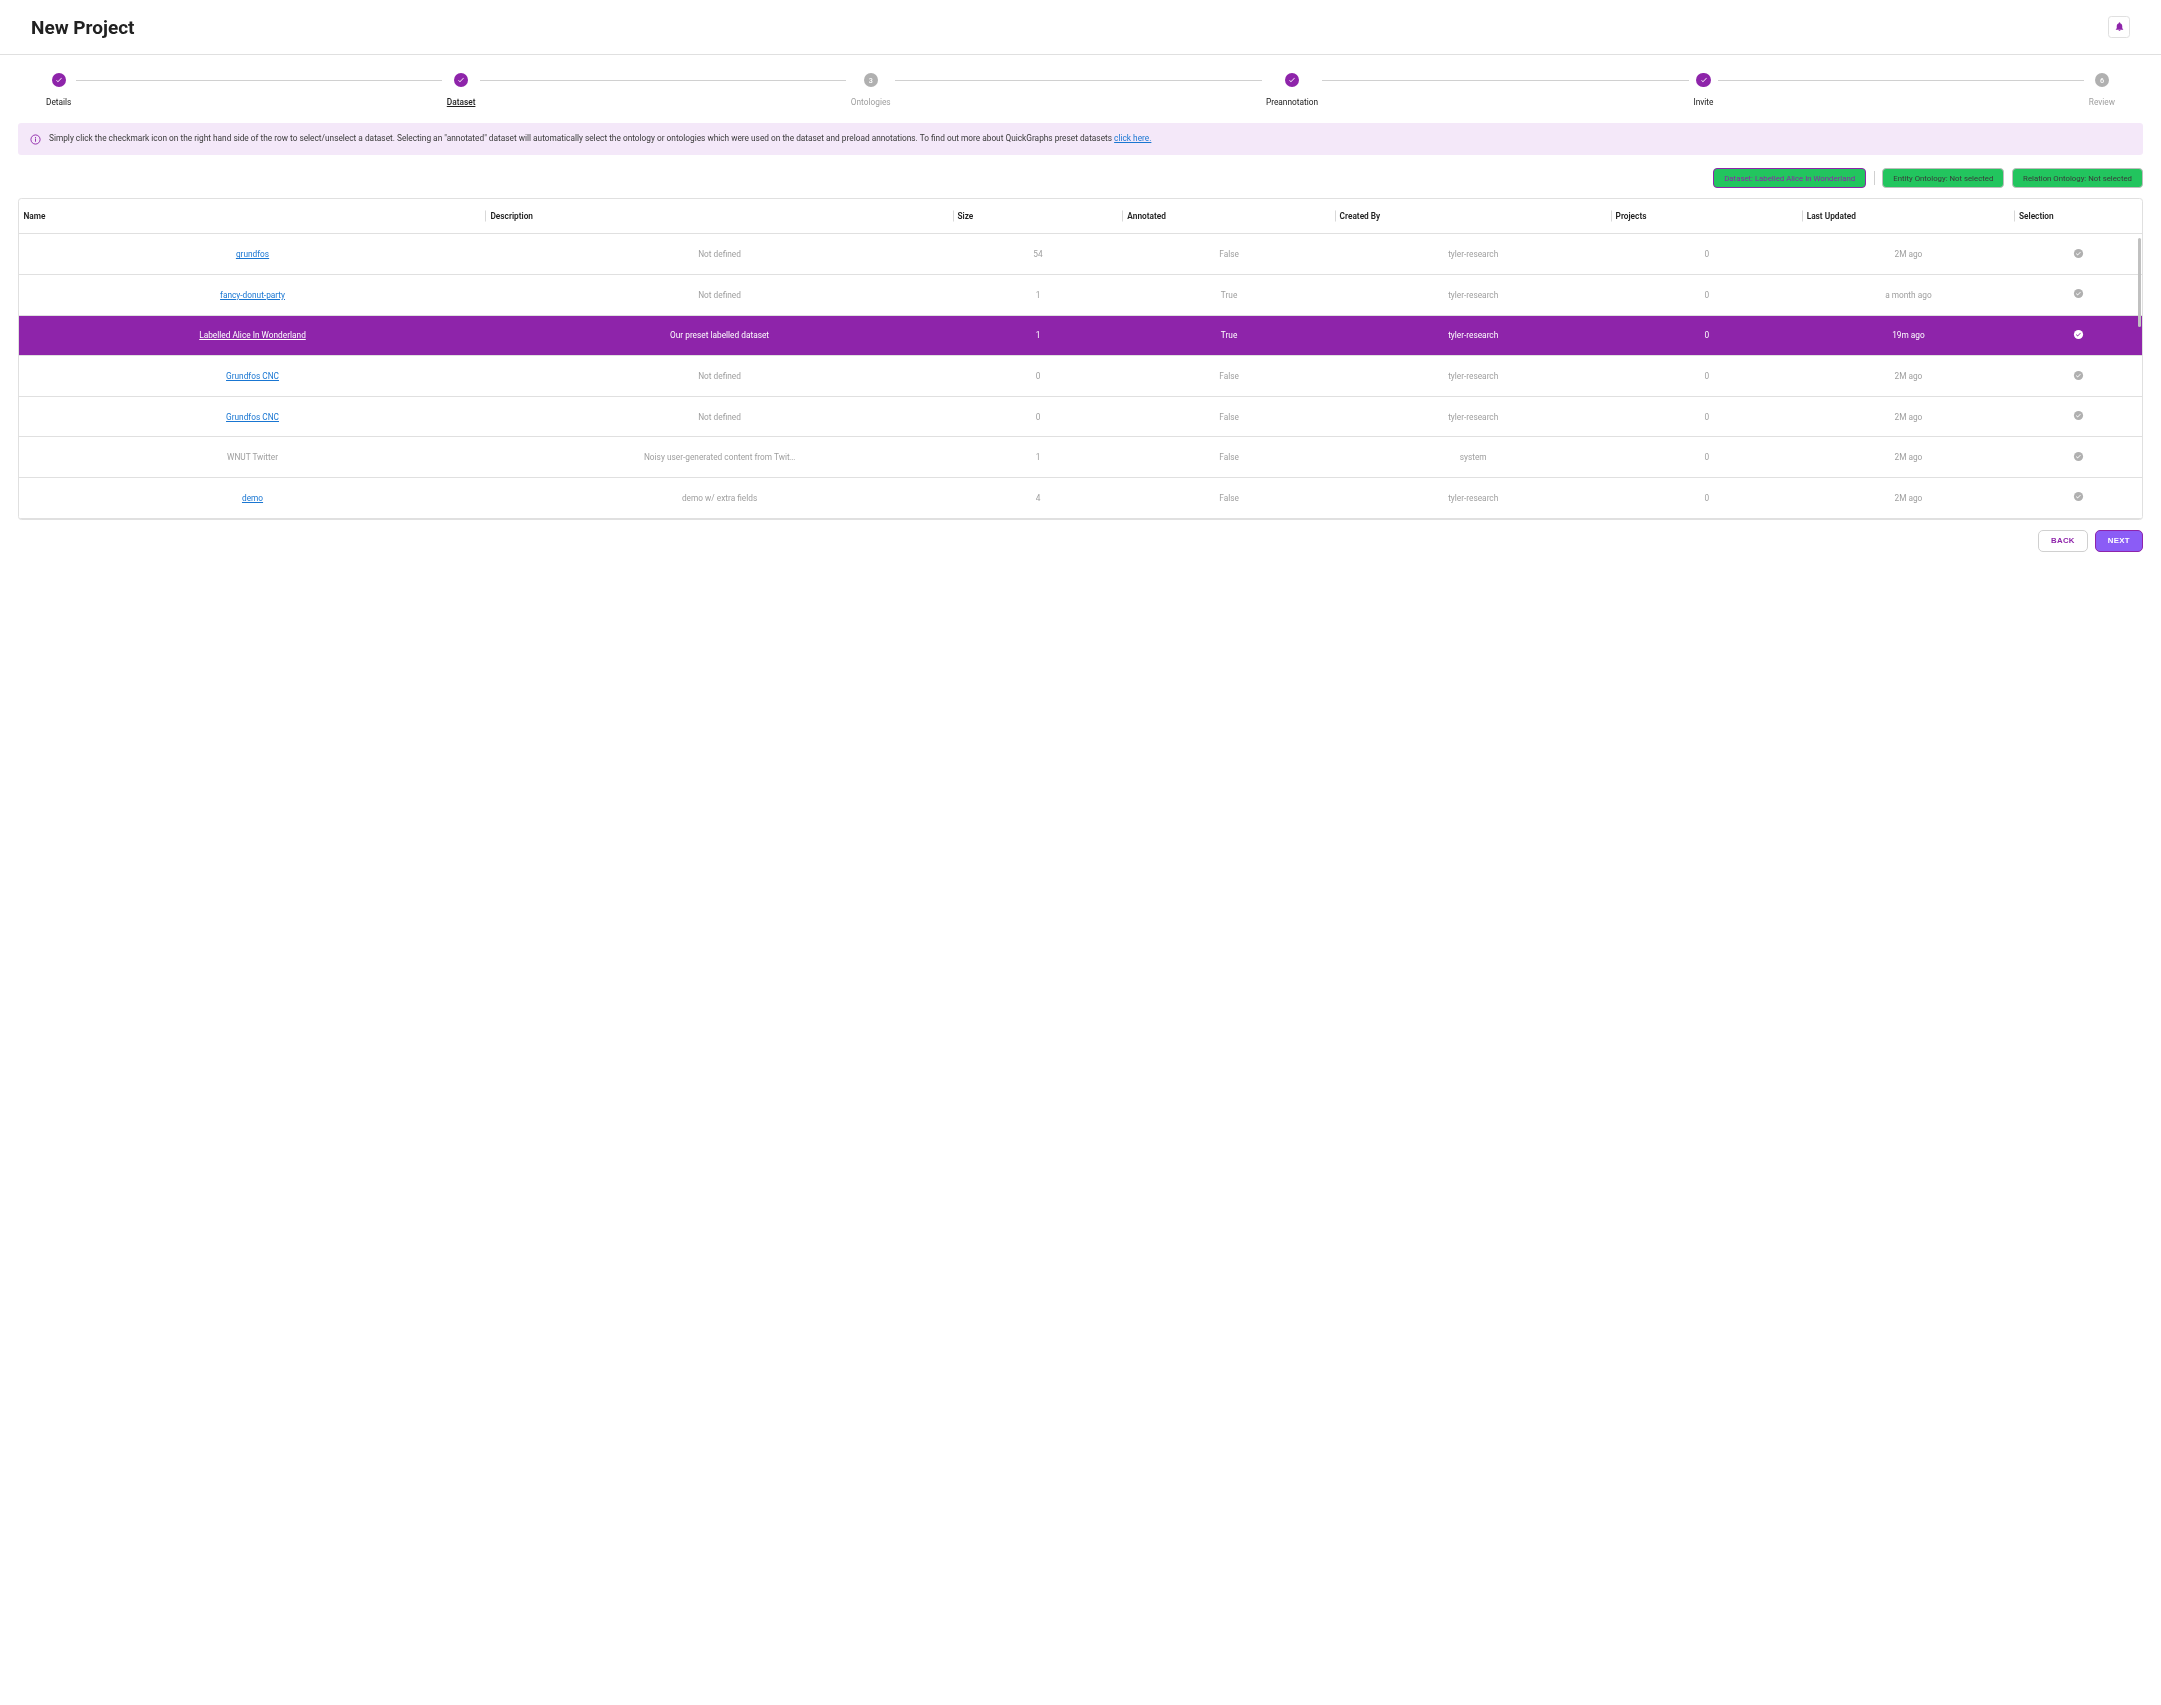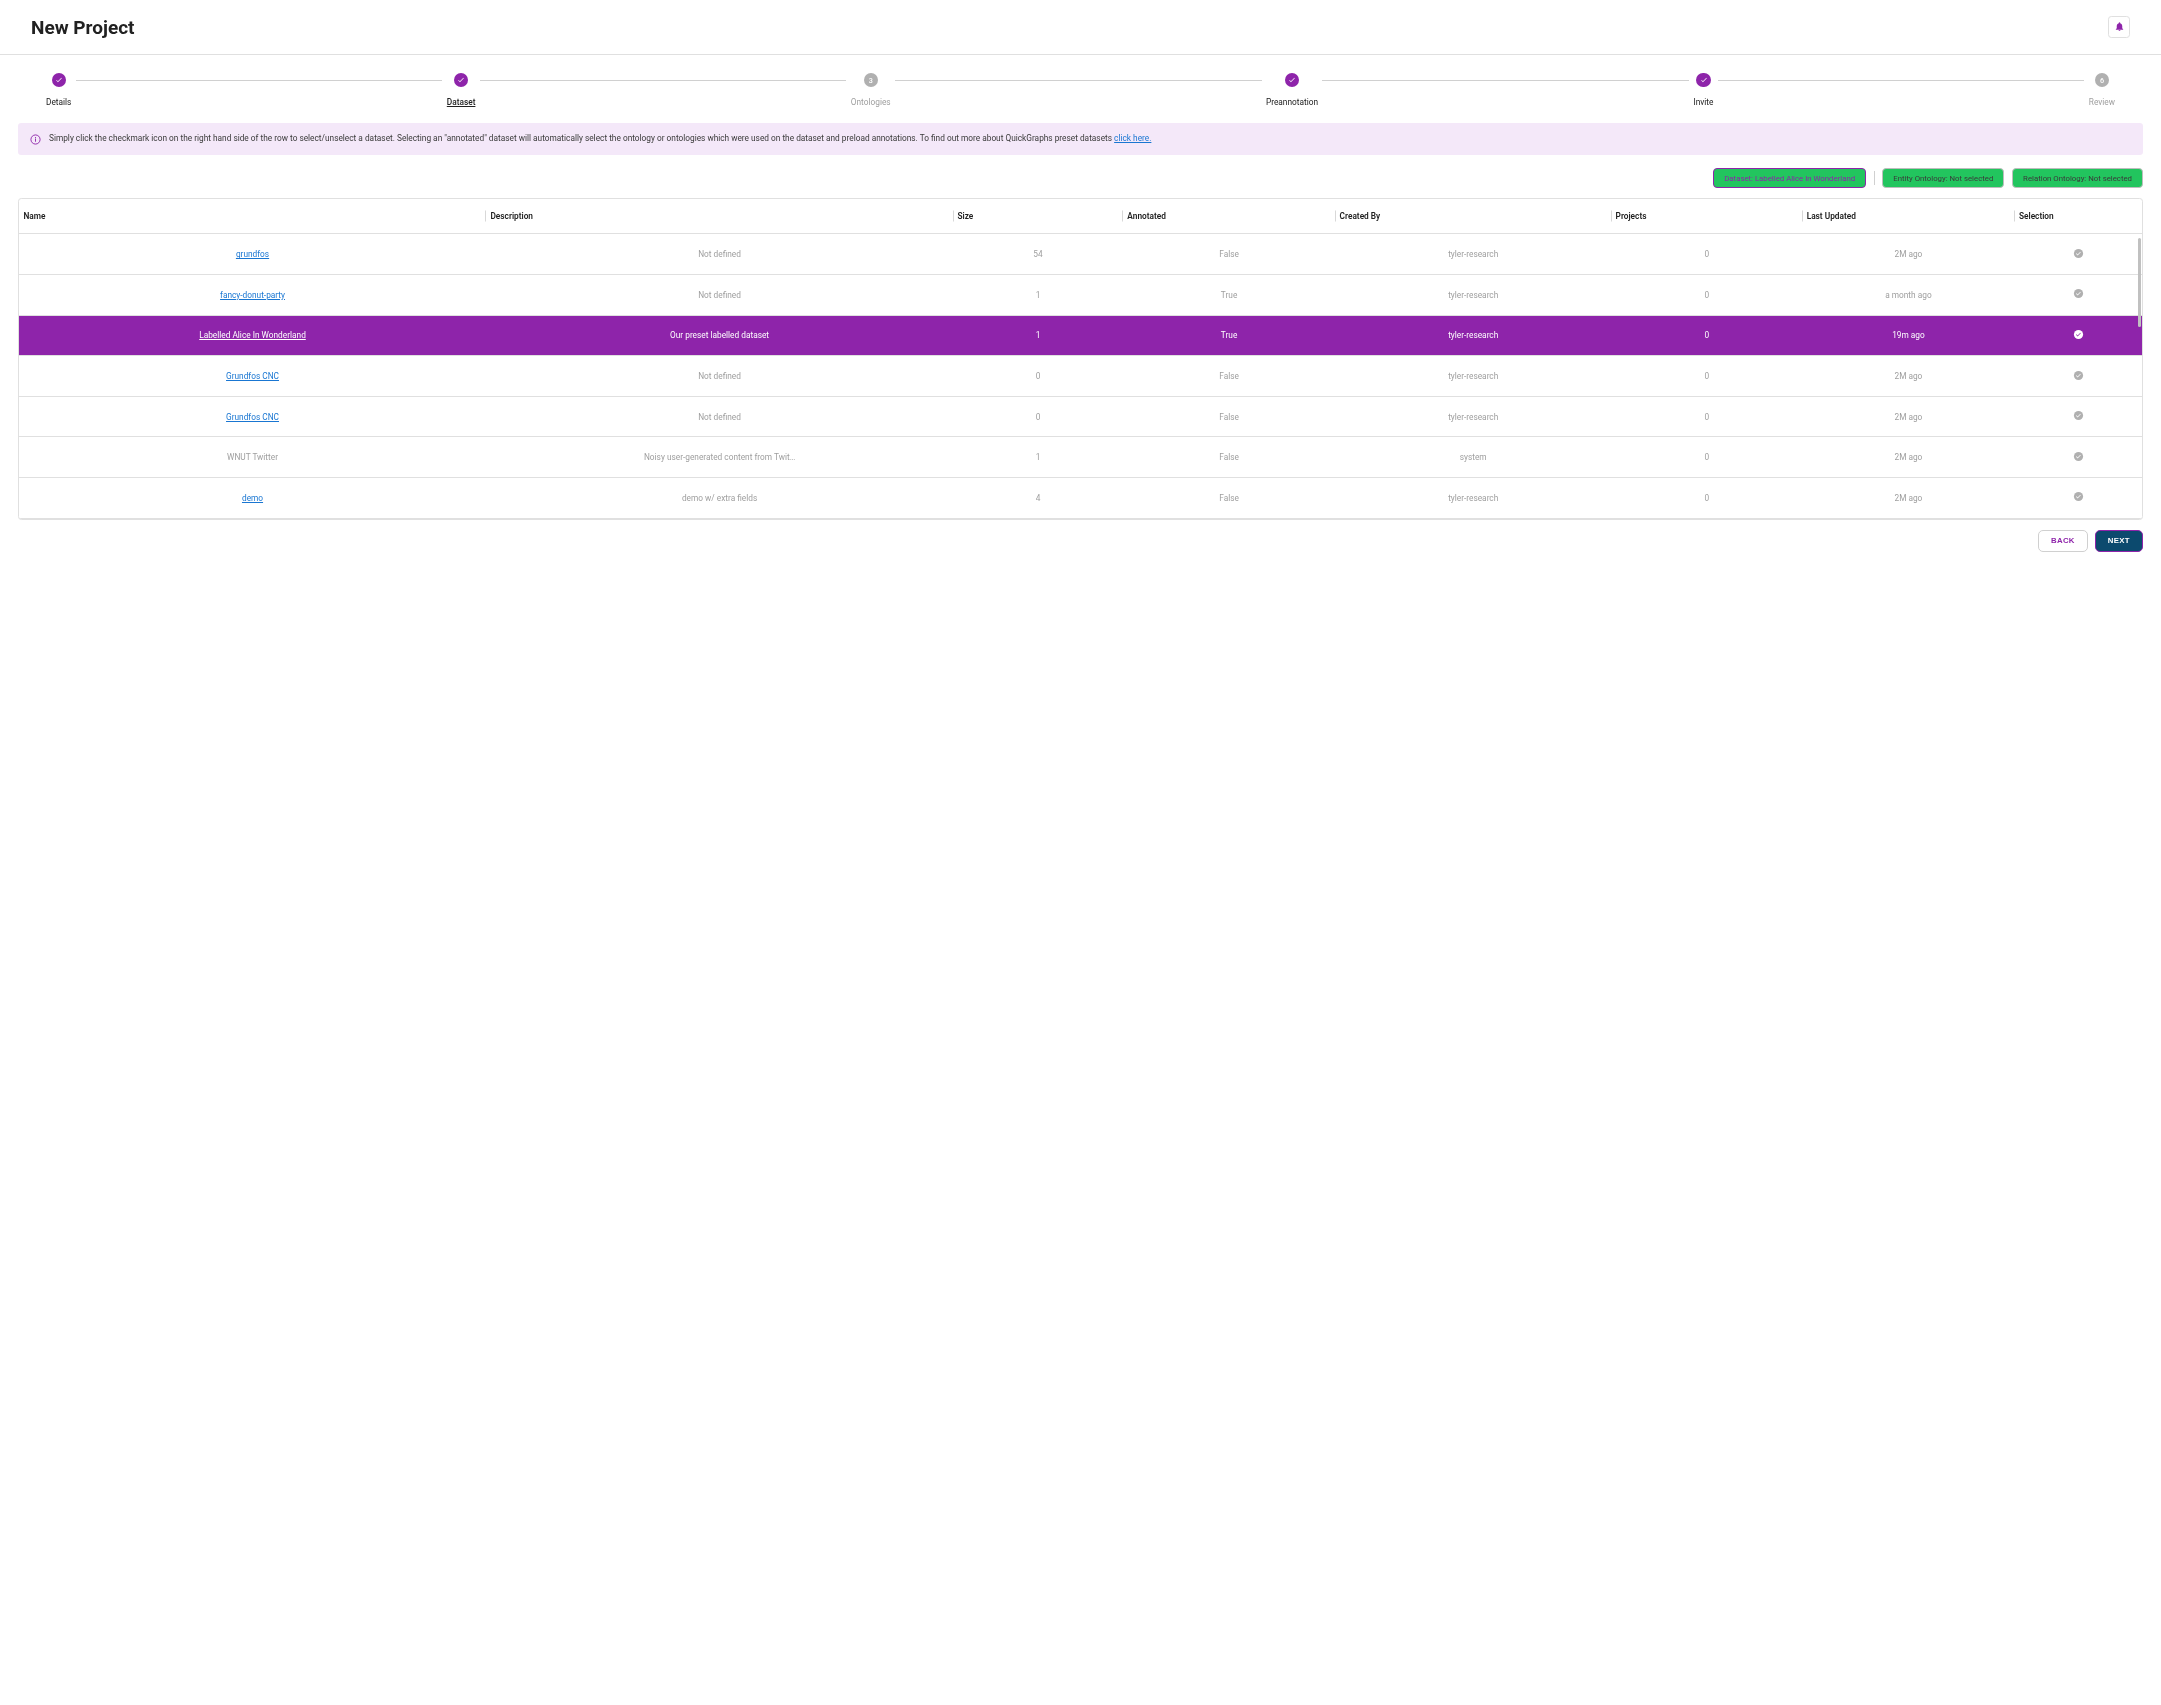--- a/index.html
+++ b/index.html
@@ -205,21 +205,21 @@
   border-radius: 5px;
   cursor: pointer;
   letter-spacing: 0.3px;
 }
 .btn-back {
   background: #fff;
   border: 0.6px solid #d0d0d0;
   color: #8e24aa;
 }
 .btn-next {
-  background: #0c4a6e;
+  background: #8b5cf6;
   border: 0.6px solid #8e24aa;
   color: #fff;
 }
 .scrollbar-visual {
   position: absolute;
   right: 1.1px;
   top: 39px;
   width: 3.3px;
   height: 89px;
   background: #c0c0c0;

